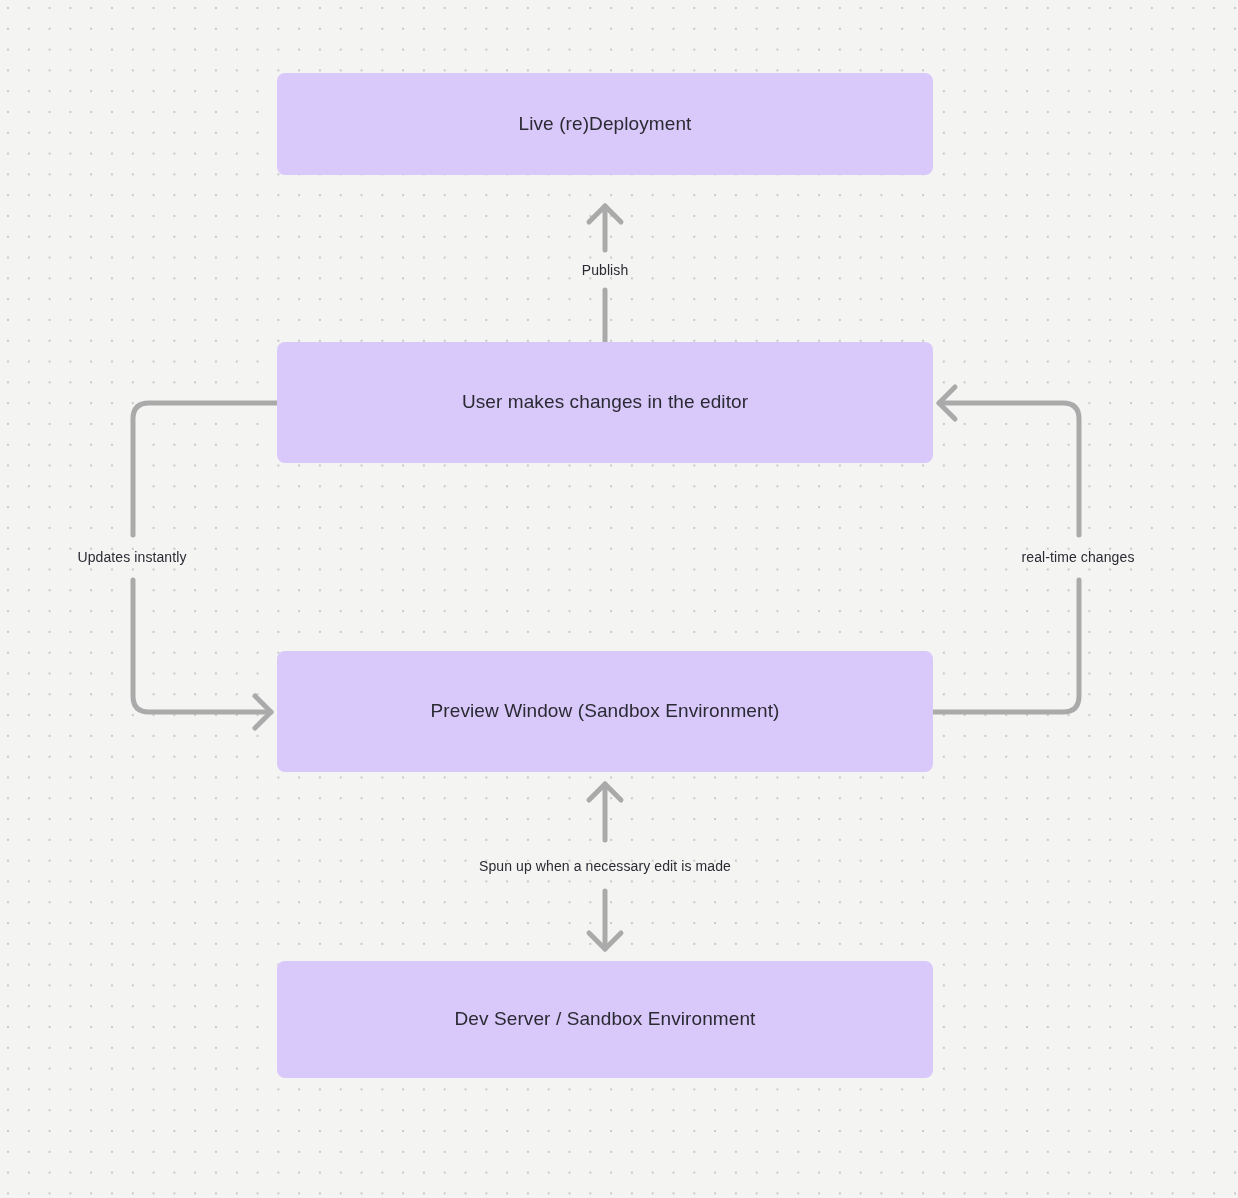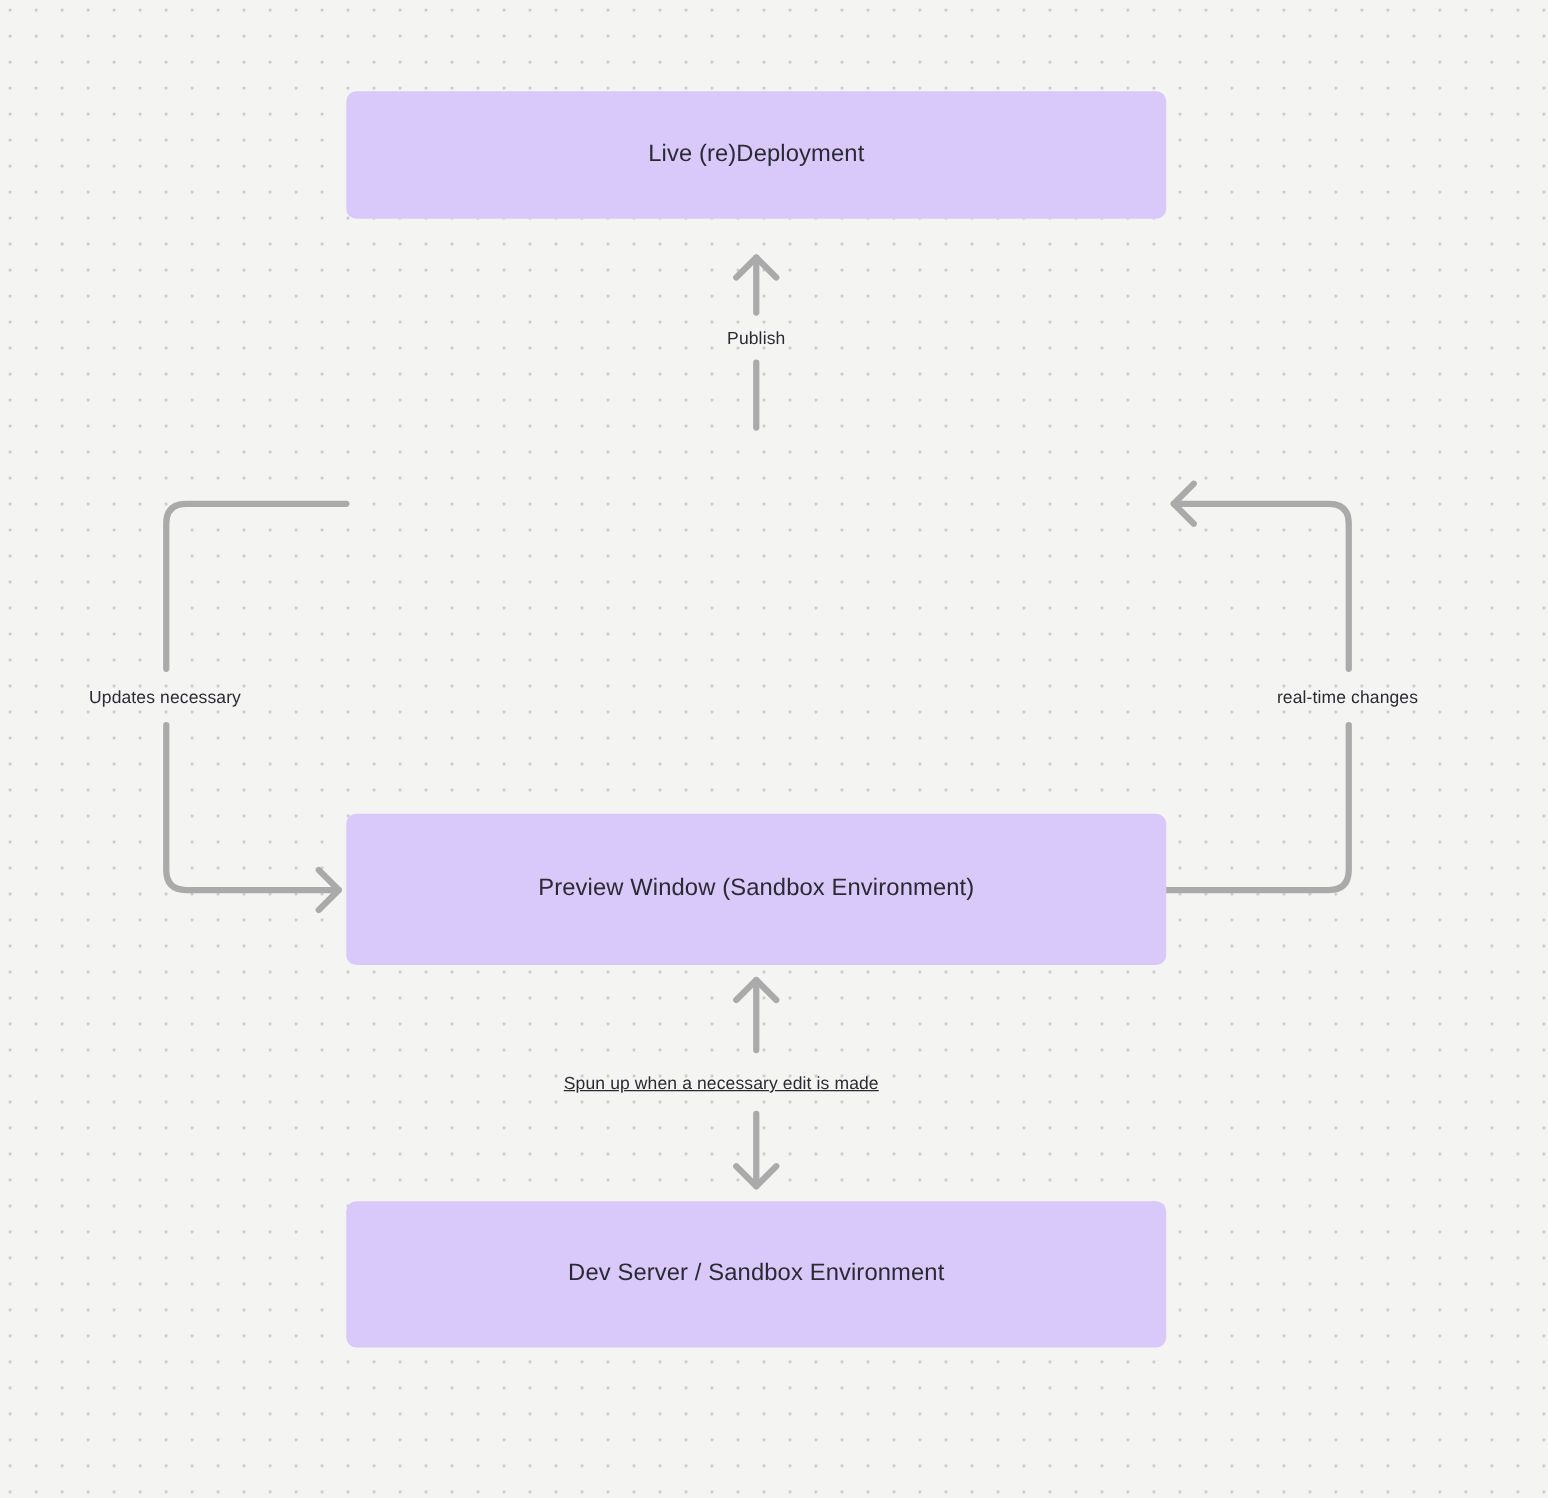--- a/index.html
+++ b/index.html
@@ -91,30 +91,33 @@
         <path d="M 589 933 L 605 949 L 621 933"></path>
       </g>
 
     </g>
   </svg>
 
   <div class="node" style="left:277px; top:73px; width:656px; height:102px;">
     <span class="node-label">Live (re)Deployment</span>
   </div>
 
+  <div class="node" style="left:277px; top:342px; width:656px; height:121px;">
+    <span class="node-label">User makes changes in the editor</span>
+  </div>
 
   <div class="node" style="left:277px; top:961px; width:656px; height:117px;">
     <span class="node-label">Dev Server / Sandbox Environment</span>
   </div>
 
   <div class="node" style="left:277px; top:651px; width:656px; height:121px;">
     <span class="node-label">Preview Window (Sandbox Environment)</span>
   </div>
 
   <div class="edge-label" style="left:605px; top:270px;">Publish</div>
 
-  <div class="edge-label" style="left:132px; top:557px;">Updates necessary</div>
+  <div class="edge-label" style="left:132px; top:557px;">Updates instantly</div>
 
   <div class="edge-label" style="left:1078px; top:557px;">real-time changes</div>
 
-  <div class="edge-label" style="left:577px; top:866px;text-decoration:underline;">Spun up when a necessary edit is made</div>
+  <div class="edge-label" style="left:605px; top:866px;">Spun up when a necessary edit is made</div>
 
 </div>
 
 </body></html>

